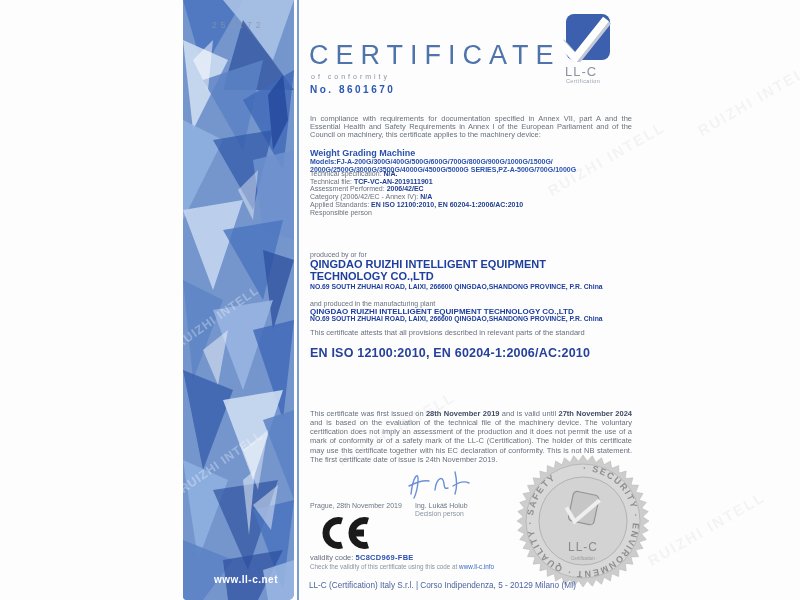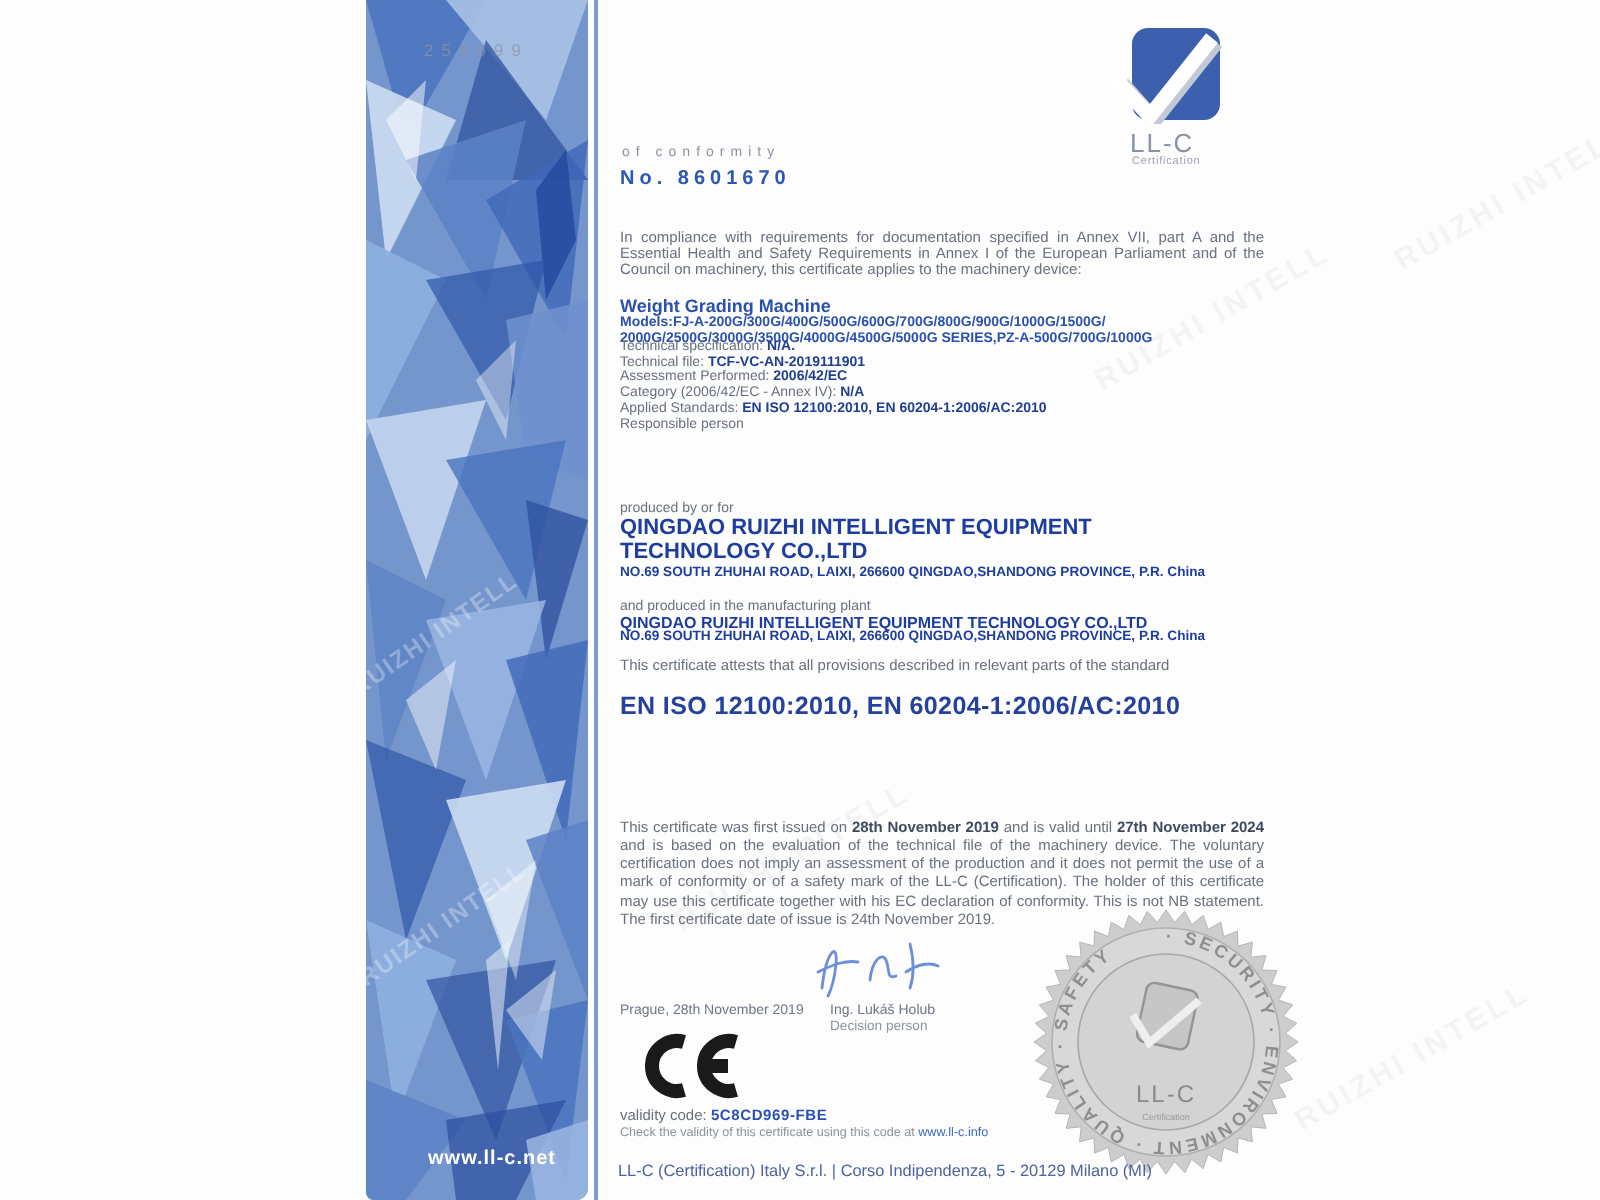--- a/index.html
+++ b/index.html
@@ -99,40 +99,41 @@
       <polygon points="80,570 111,560 111,600 85,600" fill="#9ab6e2" opacity=".85"></polygon>
       <polygon points="10,60 30,40 25,90" fill="#ffffff" opacity=".5"></polygon>
       <polygon points="55,190 75,170 70,220" fill="#ffffff" opacity=".4"></polygon>
       <polygon points="20,350 45,330 35,385" fill="#ffffff" opacity=".45"></polygon>
       <polygon points="60,450 85,430 75,490" fill="#ffffff" opacity=".4"></polygon>
       <polygon points="60,480 72,470 66,535" fill="#e8f0fa" opacity=".55"></polygon>
       <polygon points="70,505 95,485 88,530" fill="#e8f0fa" opacity=".5"></polygon>
     </svg>
   </div>
   <div class="accent-line"></div>
-  <div class="strip-stamp abs">259099</div>
+  <div class="strip-stamp abs">253172</div>
   <div class="strip-wm" style="left:168px; top:310px;">RUIZHI INTELL</div>
   <div class="strip-wm" style="left:172px; top:455px;">RUIZHI INTELL</div>
   <div class="strip-url">www.ll-c.net</div>
 
   <div class="wm" style="left:540px; top:150px;">RUIZHI INTELL</div>
   <div class="wm" style="left:690px; top:90px;">RUIZHI INTELL</div>
   <div class="wm" style="left:330px; top:420px;">RUIZHI INTELL</div>
   <div class="wm" style="left:640px; top:520px;">RUIZHI INTELL</div>
 
   <div class="abs logo-block">
     <svg width="64" height="50" viewBox="0 0 64 50">
       <rect x="10" y="2" width="44" height="46" rx="8" fill="#3c60ae"></rect>
       <path d="M 5,30 L 21,48 L 52,9" stroke="#c2c9d6" stroke-width="8" fill="none"></path>
       <path d="M 2,28 L 19,46 L 50,7" stroke="#ffffff" stroke-width="7.5" fill="none"></path>
     </svg>
     <div class="logo-name">LL-C</div>
     <div class="logo-sub">Certification</div>
   </div>
 
+  <div class="abs title">CERTIFICATE</div>
   <div class="abs subtitle">of conformity</div>
   <div class="abs cert-no">No. 8601670</div>
 
   <div class="abs body-text intro">In compliance with requirements for documentation specified in Annex VII, part A and the Essential Health and Safety Requirements in Annex I of the European Parliament and of the Council on machinery, this certificate applies to the machinery device:</div>
 
   <div class="abs product-name">Weight Grading Machine</div>
   <div class="abs models">Models:FJ-A-200G/300G/400G/500G/600G/700G/800G/900G/1000G/1500G/ 2000G/2500G/3000G/3500G/4000G/4500G/5000G SERIES,PZ-A-500G/700G/1000G</div>
 
   <div class="abs tech">
     <div><span class="lbl">Technical specification: </span><span class="val">N/A.</span></div>

